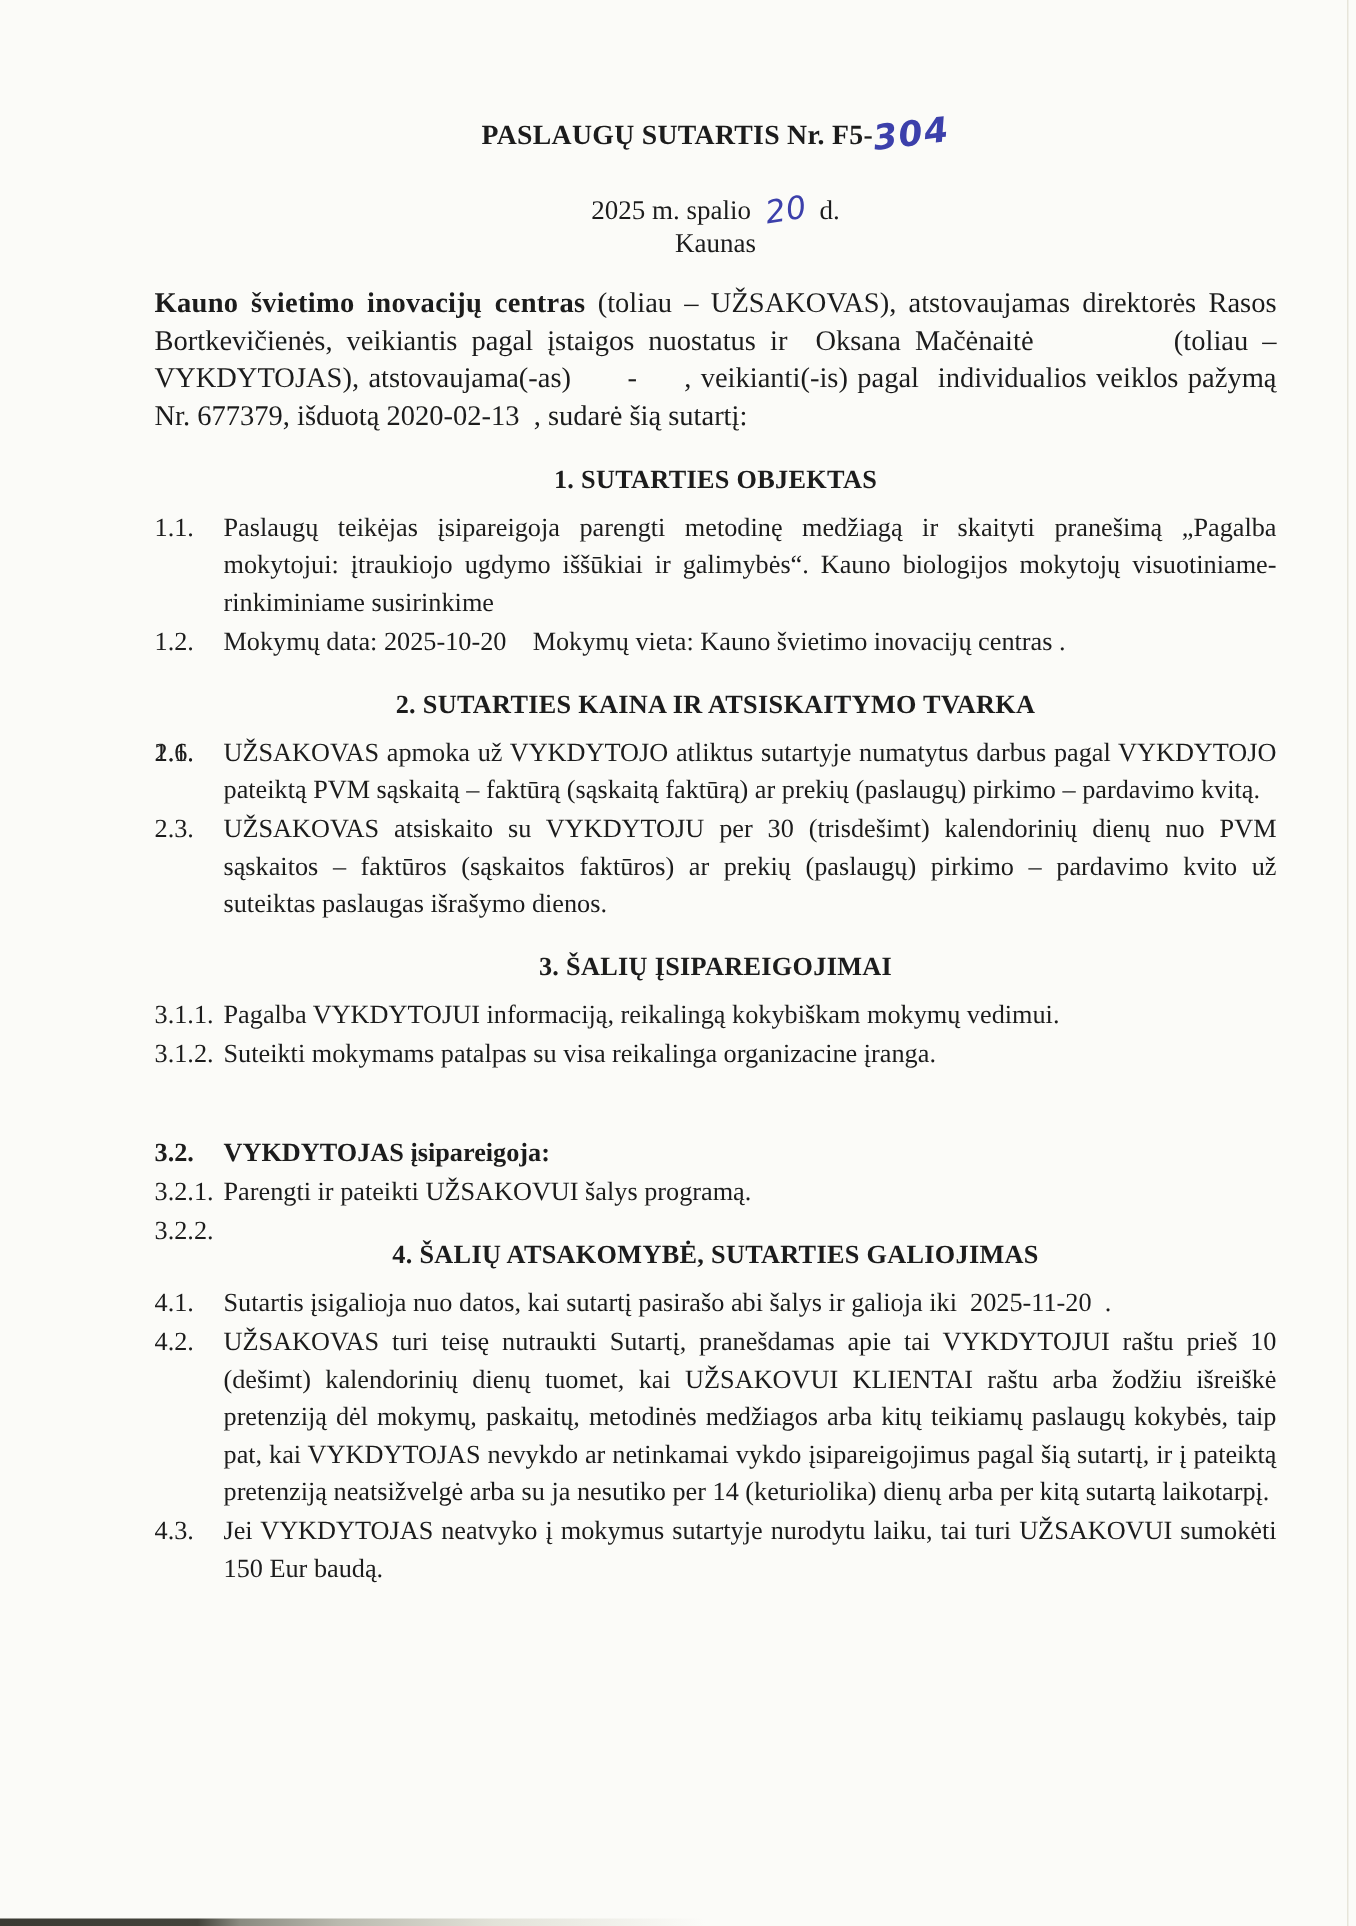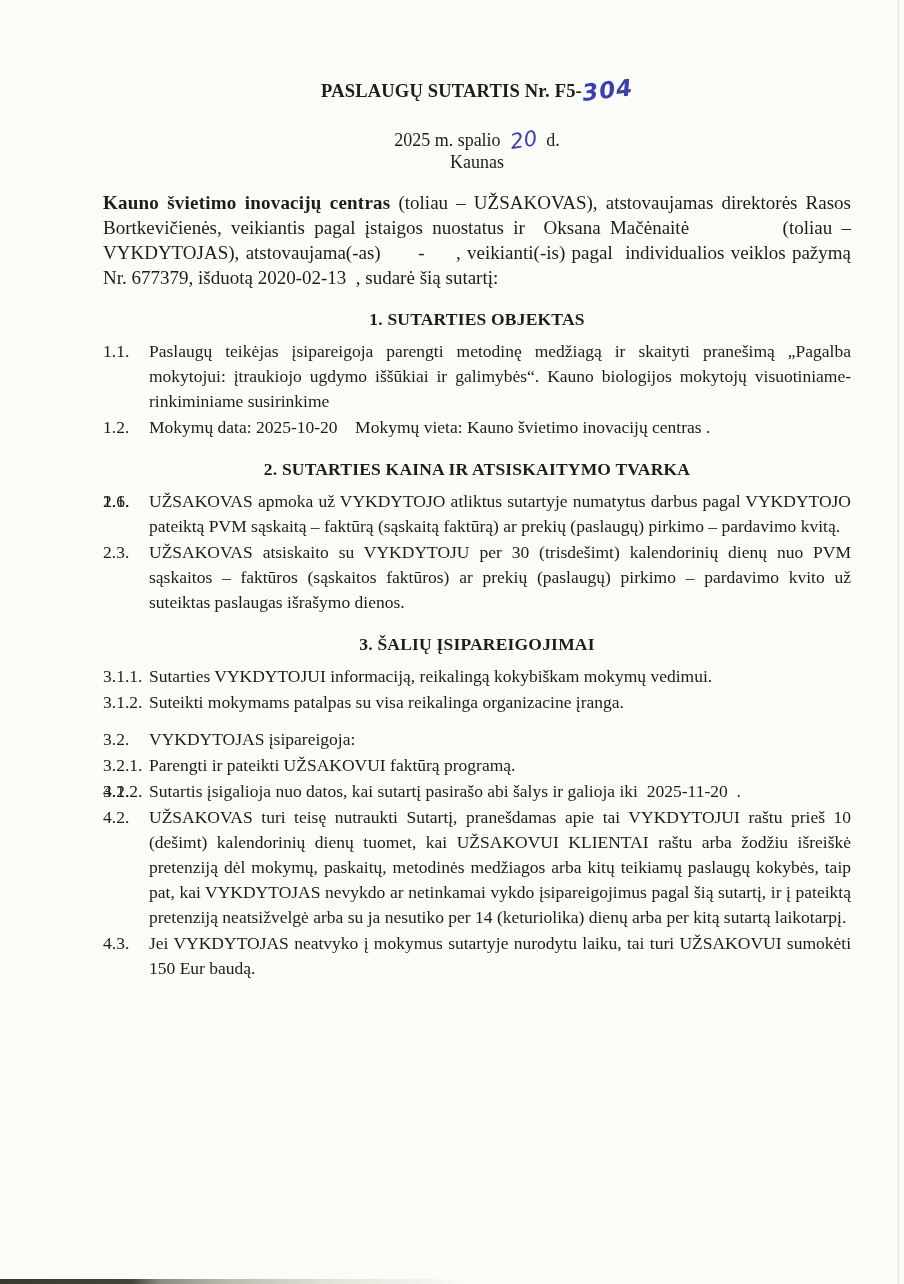--- a/index.html
+++ b/index.html
@@ -71,21 +71,21 @@
     font-size: 17.5px;
     line-height: 25px;
     text-align: justify;
     margin-top: 1px;
   }
   .clause .num {
     position: absolute;
     left: 0; top: 0;
     text-align: left;
   }
-  .gap-top { margin-top: 12px; }
+  .gap-top { margin-top: 41px; font-weight: bold; }
   .bottom-artifact {
     position: absolute;
     left: 0; bottom: 0;
     width: 470px; height: 5px;
     background: linear-gradient(to right,
       #3a3a33 0%, #44443c 28%, #8a8a80 34%, #b9b9ae 48%, #e2e2d8 70%, rgba(250,250,245,0) 100%);
   }
   .right-artifact {
     position: absolute;
     top: 0; right: 5px;
@@ -125,38 +125,39 @@
     <span>UŽSAKOVAS apmoka už VYKDYTOJO atliktus sutartyje numatytus darbus pagal VYKDYTOJO pateiktą PVM sąskaitą – faktūrą (sąskaitą faktūrą) ar prekių (paslaugų) pirkimo – pardavimo kvitą.</span>
   </div>
   <div class="clause">
     <span class="num">2.3.</span>
     <span>UŽSAKOVAS atsiskaito su VYKDYTOJU per 30 (trisdešimt) kalendorinių dienų nuo PVM sąskaitos – faktūros (sąskaitos faktūros) ar prekių (paslaugų) pirkimo – pardavimo kvito už suteiktas paslaugas išrašymo dienos.</span>
   </div>
 
   <div class="section-heading">3. ŠALIŲ ĮSIPAREIGOJIMAI</div>
   <div class="clause">
     <span class="num">3.1.1.</span>
-    <span>Sutarties VYKDYTOJUI informaciją, reikalingą kokybiškam mokymų vedimui.</span>
+    <span>Pagalba VYKDYTOJUI informaciją, reikalingą kokybiškam mokymų vedimui.</span>
   </div>
   <div class="clause">
     <span class="num">3.1.2.</span>
     <span>Suteikti mokymams patalpas su visa reikalinga organizacine įranga.</span>
   </div>
   <div class="clause gap-top">
     <span class="num">3.2.</span>
     <span>VYKDYTOJAS įsipareigoja:</span>
   </div>
   <div class="clause">
     <span class="num">3.2.1.</span>
-    <span>Parengti ir pateikti UŽSAKOVUI faktūrą programą.</span>
+    <span>Parengti ir pateikti UŽSAKOVUI šalys programą.</span>
   </div>
   <div class="clause">
     <span class="num">3.2.2.</span>
   </div>
 
+  <div class="section-heading">4. ŠALIŲ ATSAKOMYBĖ, SUTARTIES GALIOJIMAS</div>
   <div class="clause">
     <span class="num">4.1.</span>
     <span>Sutartis įsigalioja nuo datos, kai sutartį pasirašo abi šalys ir galioja iki &nbsp;2025-11-20 &nbsp;.</span>
   </div>
   <div class="clause">
     <span class="num">4.2.</span>
     <span>UŽSAKOVAS turi teisę nutraukti Sutartį, pranešdamas apie tai VYKDYTOJUI raštu prieš 10 (dešimt) kalendorinių dienų tuomet, kai UŽSAKOVUI KLIENTAI raštu arba žodžiu išreiškė pretenziją dėl mokymų, paskaitų, metodinės medžiagos arba kitų teikiamų paslaugų kokybės, taip pat, kai VYKDYTOJAS nevykdo ar netinkamai vykdo įsipareigojimus pagal šią sutartį, ir į pateiktą pretenziją neatsižvelgė arba su ja nesutiko per 14 (keturiolika) dienų arba per kitą sutartą laikotarpį.</span>
   </div>
   <div class="clause">
     <span class="num">4.3.</span>

